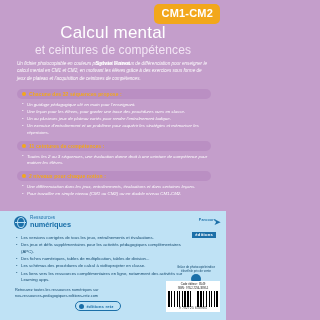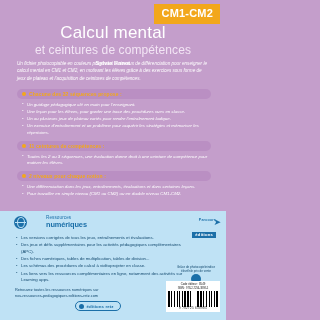--- a/index.html
+++ b/index.html
@@ -8,21 +8,21 @@
     font-family:"Liberation Sans",sans-serif;
     background:#c49ecb;
   }
   .cover{position:relative;width:226px;height:320px;background:#c49ecb;overflow:hidden;}
 
   
   .badge{
     position:absolute;top:4px;right:6px;
     background:#f2a71b;color:#fff;
     font-size:11px;font-weight:bold;letter-spacing:.2px;
-    padding:4px 7px 5px 7px;border-radius:0;line-height:1;
+    padding:4px 7px 5px 7px;border-radius:5px;line-height:1;
   }
 
   
   .titleblock{position:absolute;top:24px;left:0;width:226px;text-align:center;}
   .title{
     font-size:17px;color:#ffffff;font-weight:normal;line-height:1.05;
     letter-spacing:.2px;
   }
   .subtitle{
     font-size:12px;color:#f3e6f5;margin-top:1px;letter-spacing:.1px;
@@ -62,21 +62,21 @@
     content:"•";position:absolute;left:0;top:-0.5px;color:#ffffff;font-size:4.4px;
   }
 
   
   .resbox{
     position:absolute;left:0;top:211px;width:226px;height:109px;
     background:#bfe2f5;
   }
   .resinner{position:relative;width:100%;height:100%;}
   .reshead{
-    position:absolute;left:14px;top:5px;display:flex;align-items:center;gap:19px;
+    position:absolute;left:14px;top:5px;display:flex;align-items:center;gap:3px;
   }
   .globe{
     width:13px;height:13px;border-radius:50%;
     background:#1b6fa8;position:relative;flex:0 0 auto;
   }
   .globe:before{
     content:"";position:absolute;left:2.5px;top:1px;width:8px;height:11px;
     border:0.7px solid #bfe2f5;border-radius:50%;box-sizing:border-box;
   }
   .globe:after{

